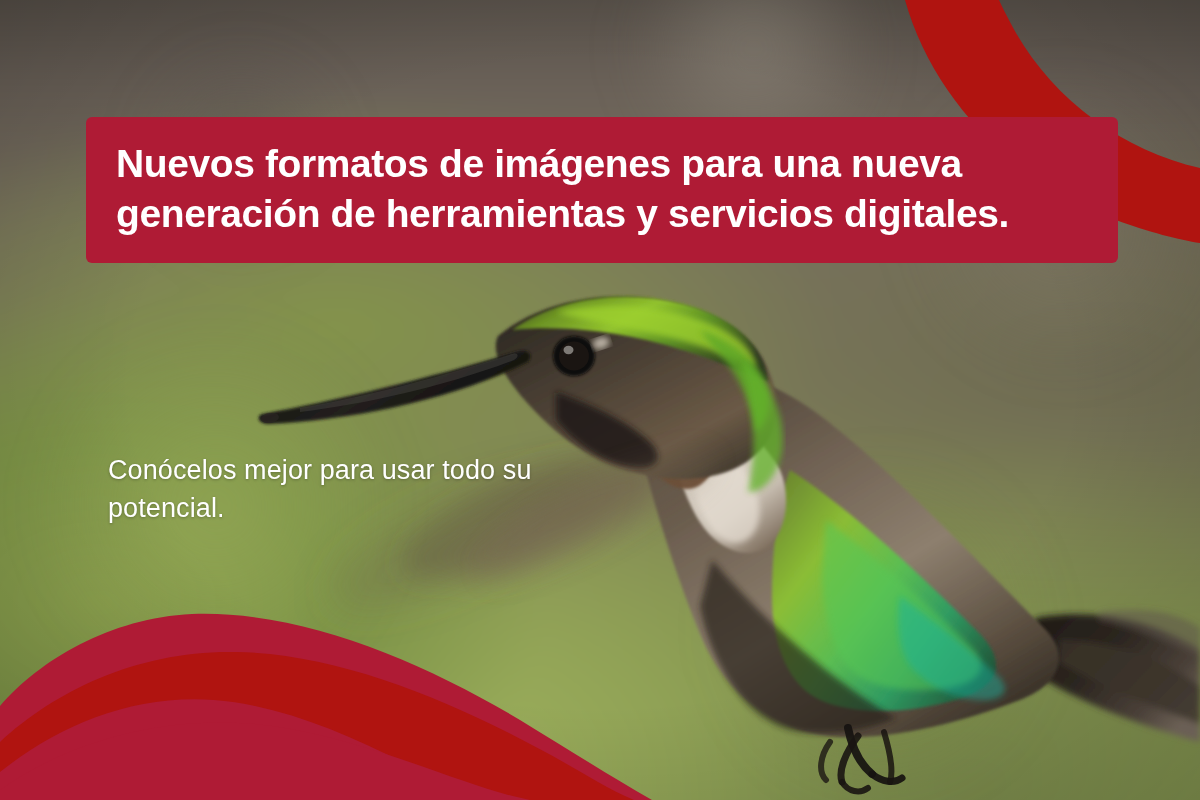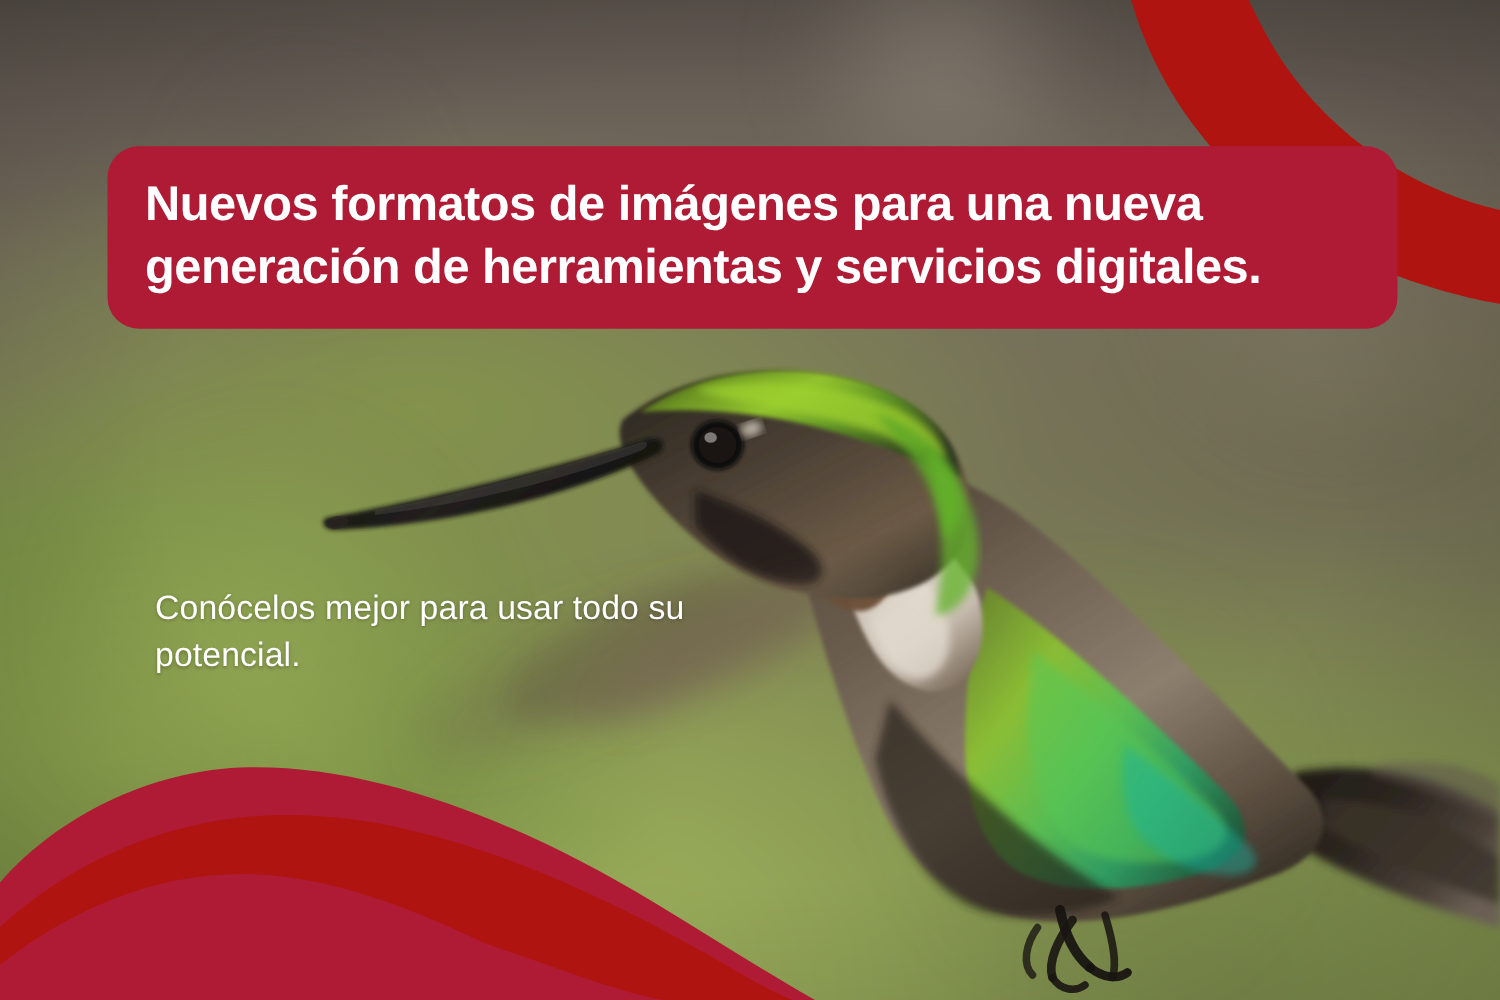--- a/index.html
+++ b/index.html
@@ -72,21 +72,21 @@
     width: 1200px; height: 800px;
     pointer-events: none;
   }
 
   
   #headline-banner {
     position: absolute;
     left: 86px;
     top: 117px;
     width: 1032px;
-    border-radius: 25px;
+    border-radius: 6px;
     background: #af1b35;
     padding: 22px 30px 24px 30px;
     box-sizing: border-box;
   }
   #headline-banner .headline {
     margin: 0;
     color: #ffffff;
     font-family: "Liberation Sans", sans-serif;
     font-weight: 700;
     font-size: 39px;
@@ -95,21 +95,21 @@
   }
 
   
   #subtitle-block {
     position: absolute;
     left: 108px;
     top: 451px;
     width: 470px;
   }
   #subtitle-block .subtitle {
-    margin: 16px;
+    margin: 0;
     color: #ffffff;
     font-family: "Liberation Sans", sans-serif;
     font-weight: 400;
     font-size: 27px;
     line-height: 1.42;
     letter-spacing: 0.1px;
     text-shadow: 0 1px 3px rgba(0,0,0,0.28);
   }
 </style>
 </head>

